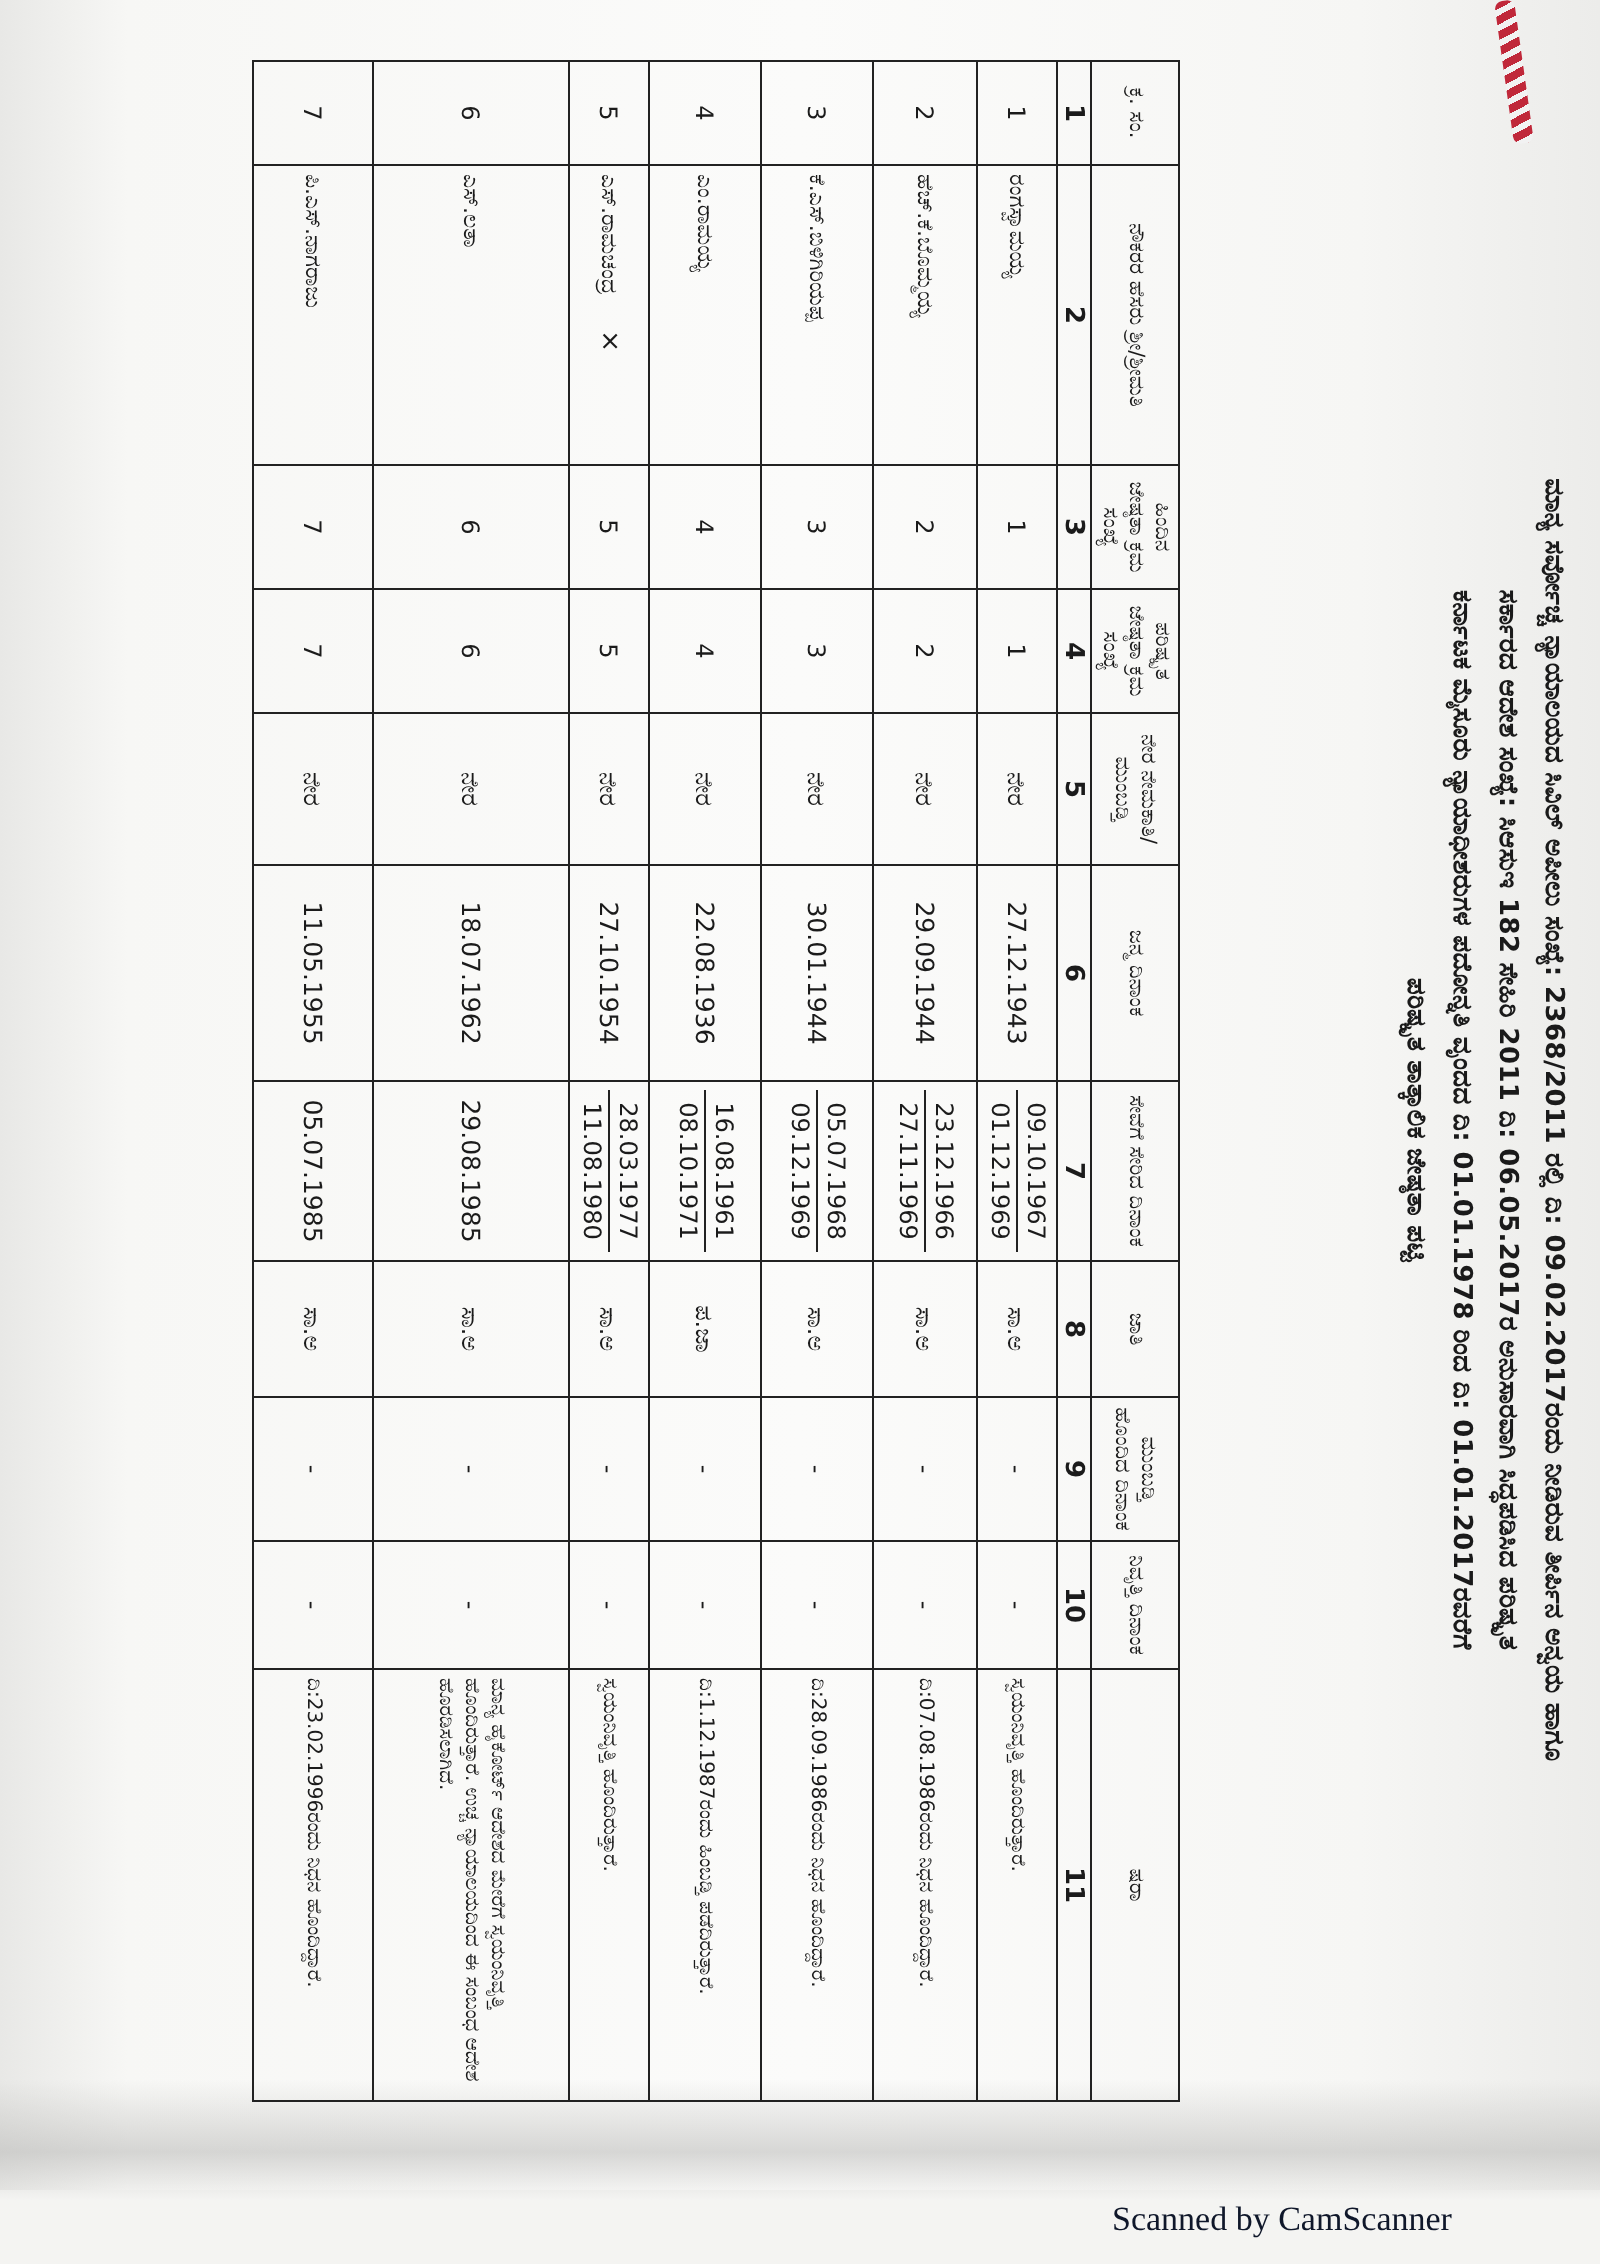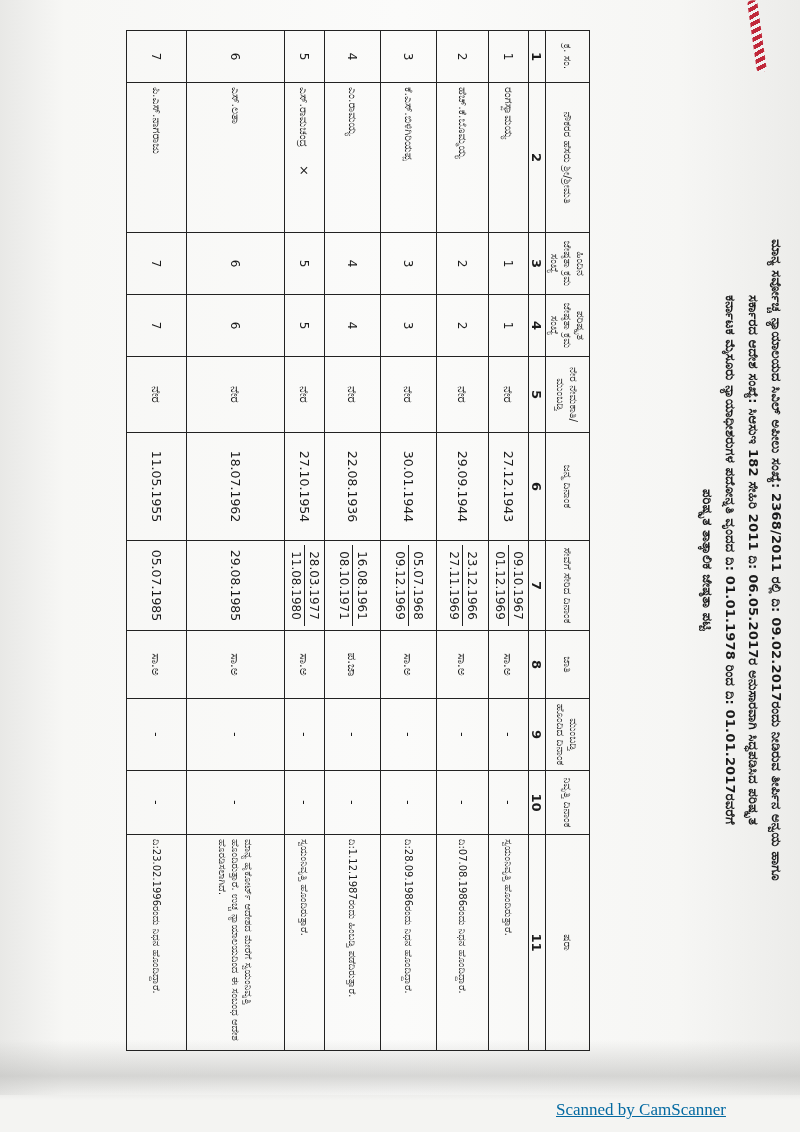--- a/index.html
+++ b/index.html
@@ -48,21 +48,21 @@
   td.num, td.dash { text-align:center; }
   td.name { font-size:11px; }
   td.date { text-align:center; font-family:"DejaVu Sans", sans-serif; font-size:12.5px; }
   td.sub { padding:0; }
   td.sub .s { border-bottom:1px solid #222; padding:1px 3px; text-align:center; font-size:12px; line-height:15px;}
   td.sub .s:last-child { border-bottom:none; }
   td.remark { font-size:10px; line-height:13px; }
   .mark-x { font-size:13px; margin-left:18px; }
   .footer {
     position:absolute; left:556px; top:1100px; font-family:"Liberation Serif", serif;
-    font-size:17px; color:#0369a1;text-decoration:underline;
+    font-size:17px; color:#0f172a;
   }
 </style>
 </head>
 <body>
 
 <div class="paper"></div>
 <div class="shade-bottom"></div>
 <div class="thread"></div>
 
 <div class="rot">

